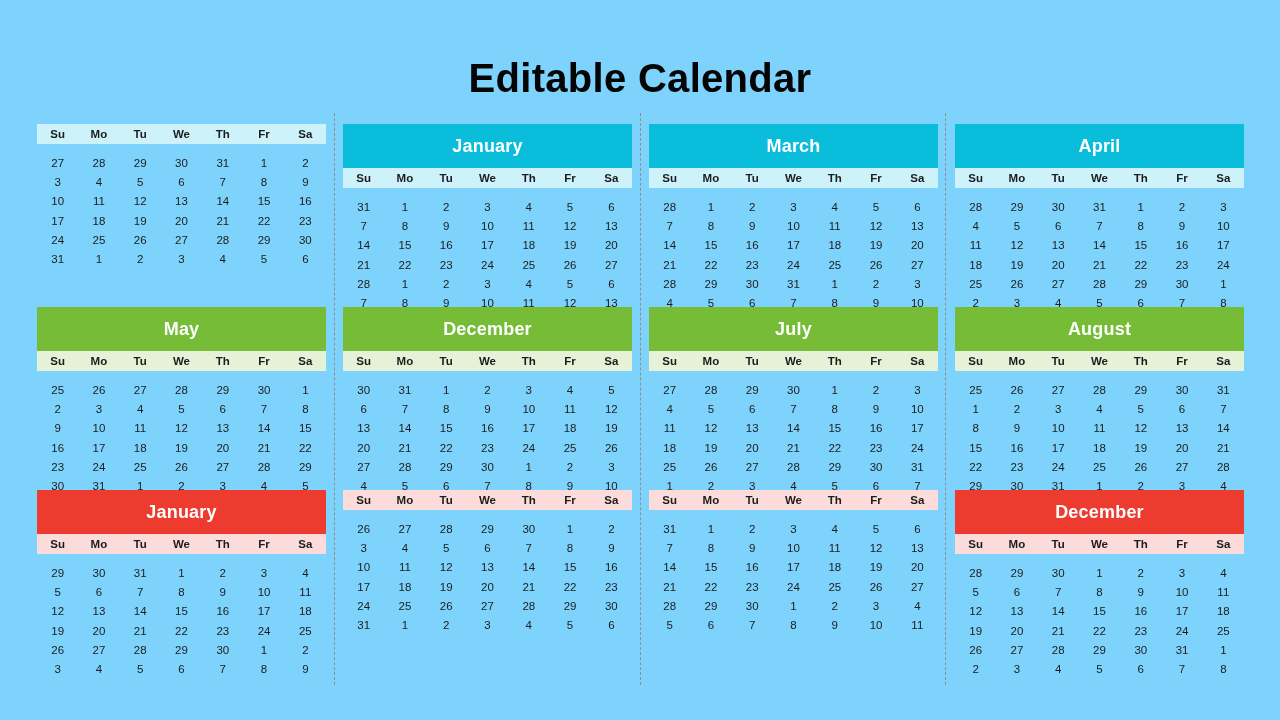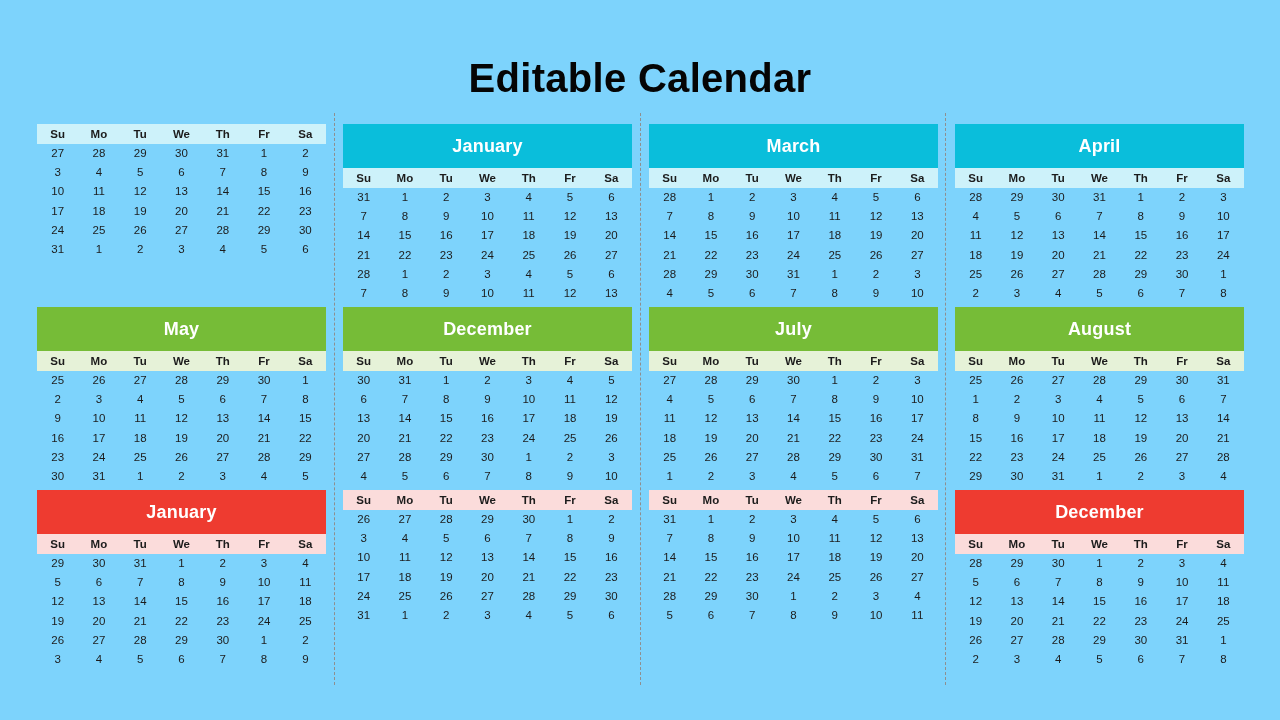--- a/index.html
+++ b/index.html
@@ -77,21 +77,21 @@
     font-size: 11.5px;
     font-weight: bold;
     color: #1c1c1c;
     line-height: 20px;
   }
 
   .days-grid {
     display: grid;
     grid-template-columns: repeat(7, 1fr);
     grid-auto-rows: 19.2px;
-    padding-top: 0;
+    padding-top: 10px;
   }
   .day-cell {
     text-align: center;
     font-size: 11.5px;
     color: #1c1c1c;
     line-height: 19.2px;
   }
 
   
   .theme-cyan  .month-header { background: #0ABEDB; }

